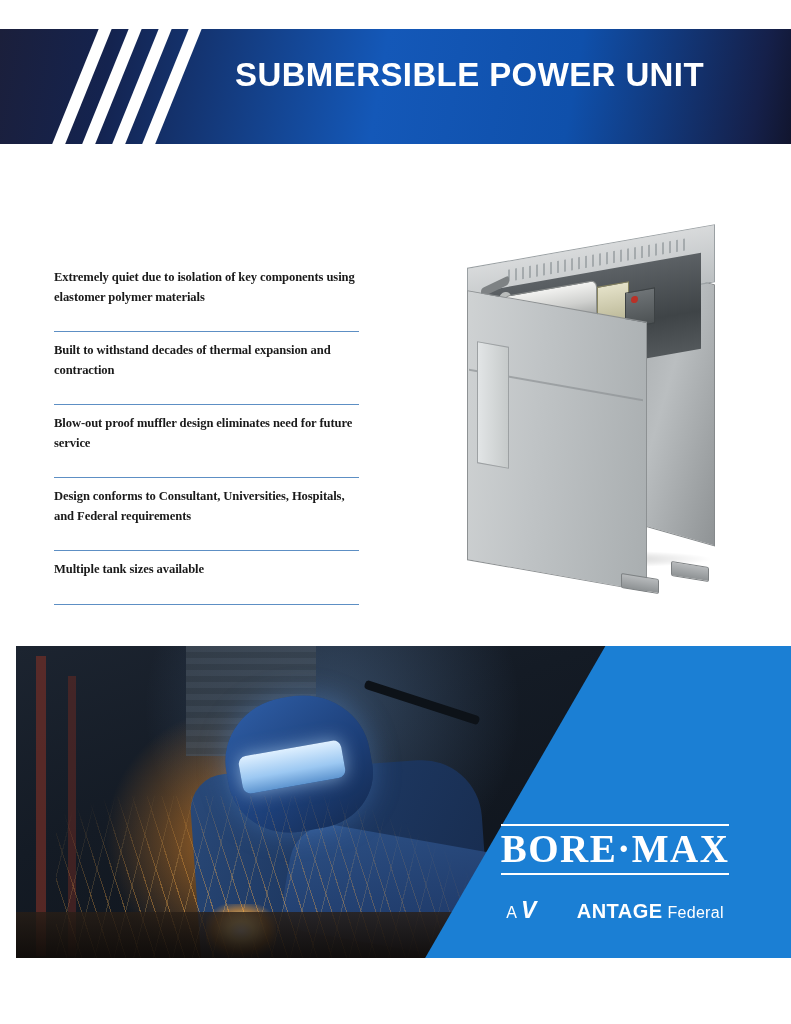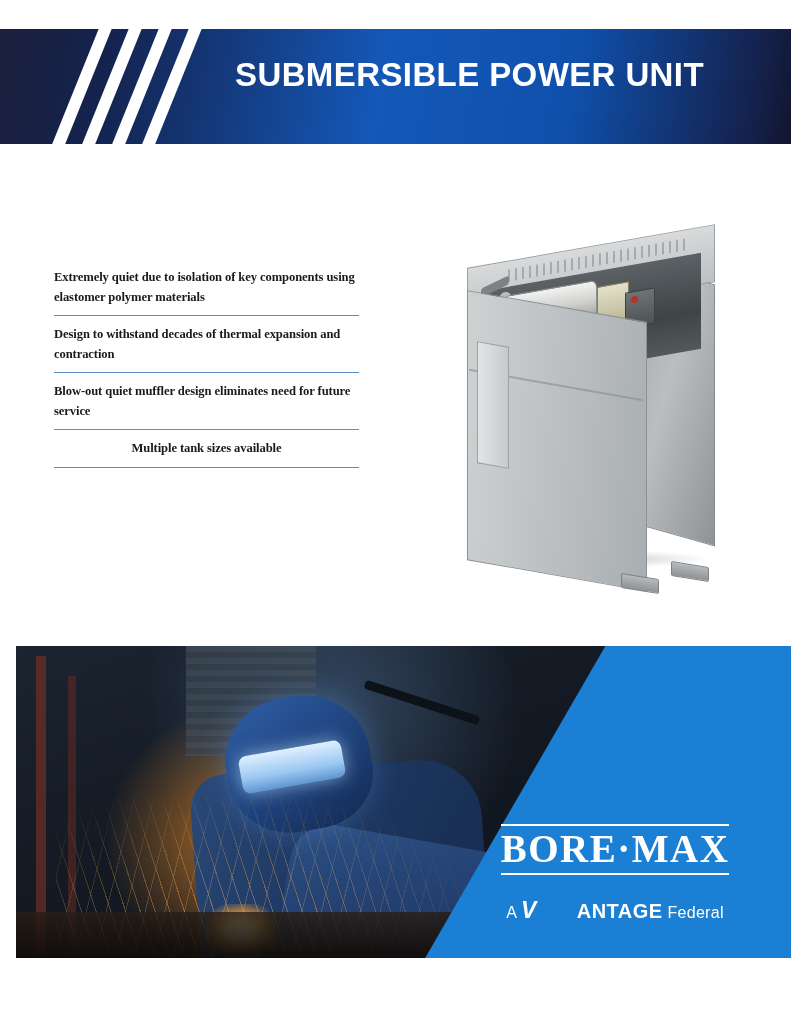--- a/index.html
+++ b/index.html
@@ -59,27 +59,26 @@
   }
 
   
   .features {
     position: absolute;
     left: 54px;
     top: 268px;
     width: 305px;
   }
   .feature-item {
-    padding: 0 0 8px 0;
+    padding: 0 0 24px 0;
     border-bottom: 1px solid #5d8fc4;
     margin-bottom: 9px;
   }
   .feature-item:last-child {
     margin-bottom: 0;
-    text-align: center;
   }
   .feature-text {
     font-family: "Liberation Serif", serif;
     font-weight: bold;
     font-size: 12.6px;
     line-height: 1.55;
     color: #1a1a1a;
     letter-spacing: -0.1px;
   }
 
@@ -435,24 +434,27 @@
     <div class="slash s4"></div>
   </div>
   <div class="header-title">SUBMERSIBLE POWER UNIT</div>
 </div>
 
 <div class="features">
   <div class="feature-item">
     <div class="feature-text">Extremely quiet due to isolation of key components using elastomer polymer materials</div>
   </div>
   <div class="feature-item">
-    <div class="feature-text">Design to withstand decades of thermal expansion and contraction</div>
+    <div class="feature-text">Built to withstand decades of thermal expansion and contraction</div>
   </div>
   <div class="feature-item">
-    <div class="feature-text">Blow-out quiet muffler design eliminates need for future service</div>
+    <div class="feature-text">Blow-out proof muffler design eliminates need for future service</div>
+  </div>
+  <div class="feature-item">
+    <div class="feature-text">Design conforms to Consultant, Universities, Hospitals, and Federal requirements</div>
   </div>
   <div class="feature-item">
     <div class="feature-text">Multiple tank sizes available</div>
   </div>
 </div>
 
 <div class="product">
   <div class="cab-shadow"></div>
   <div class="cab-right"></div>
   <div class="cab-top">

